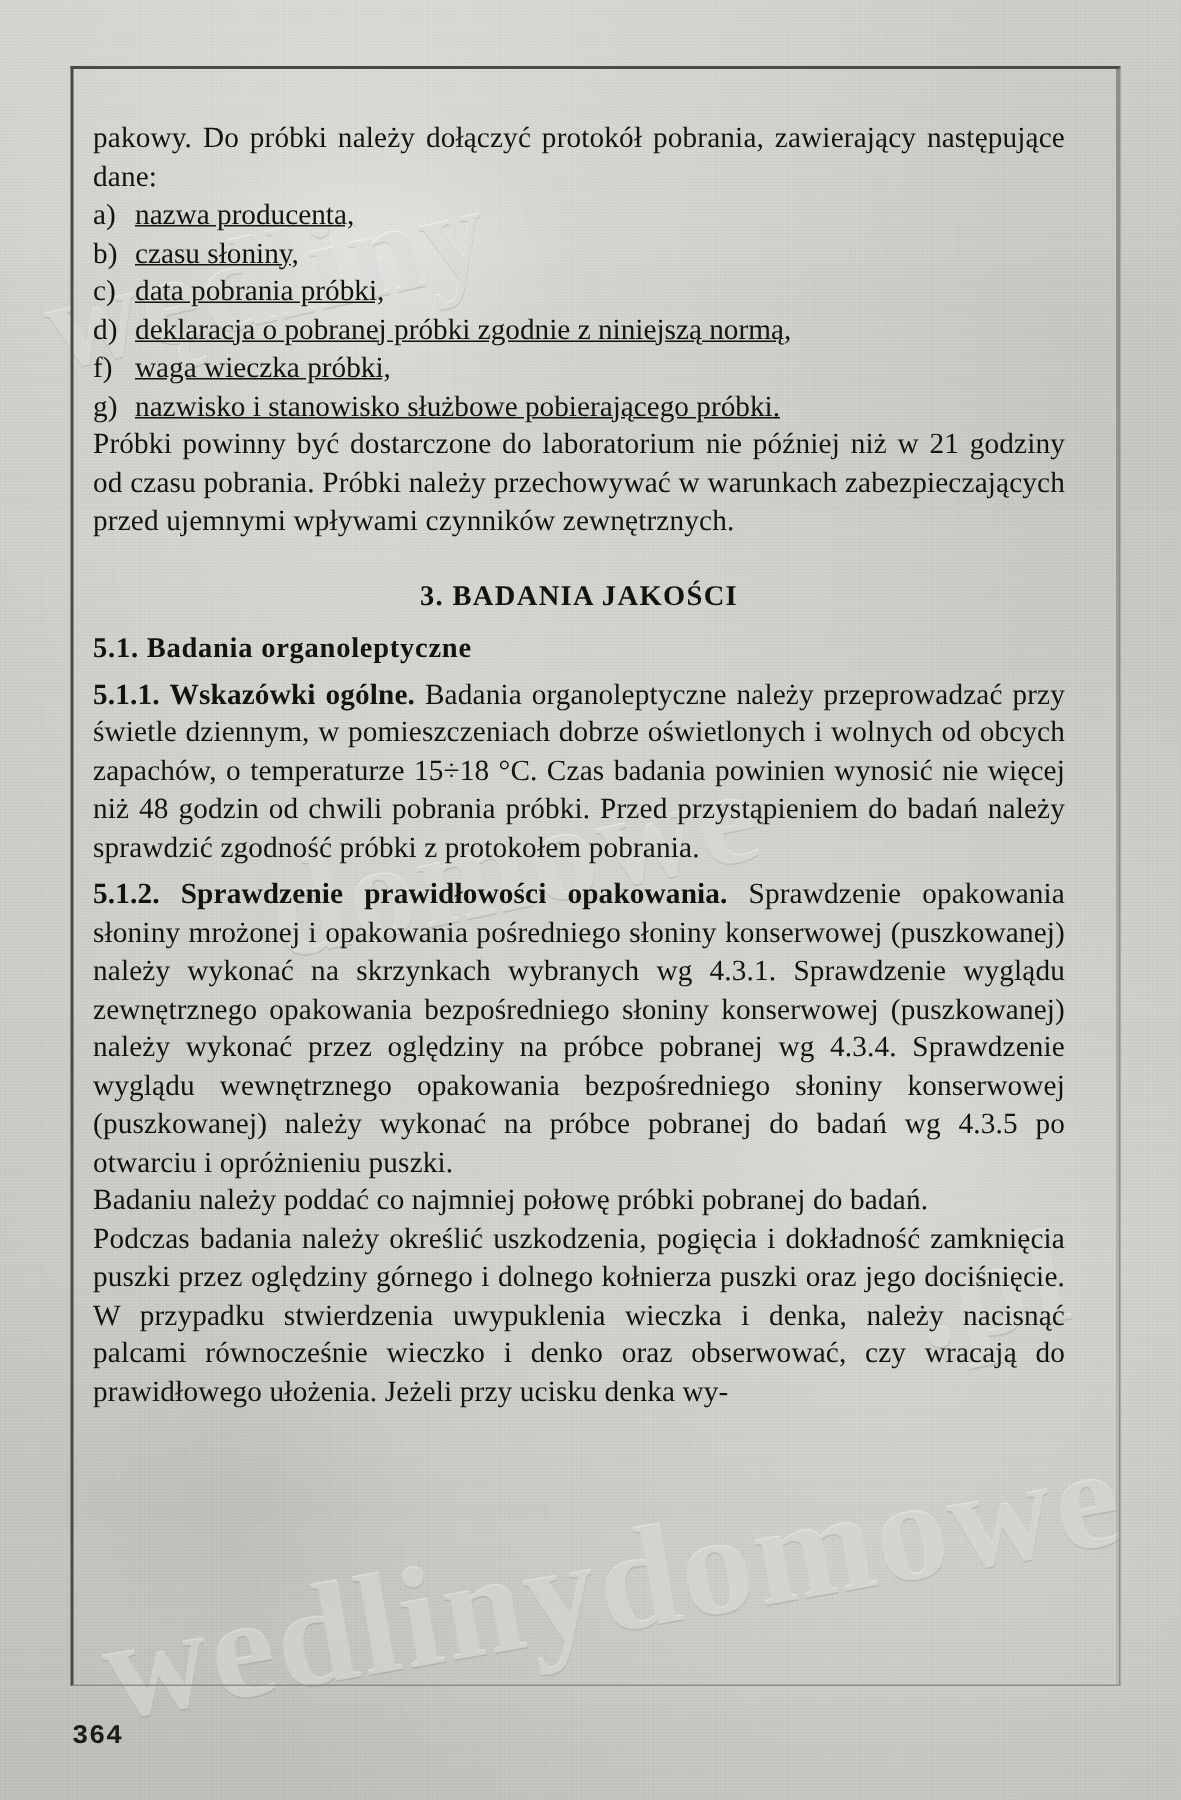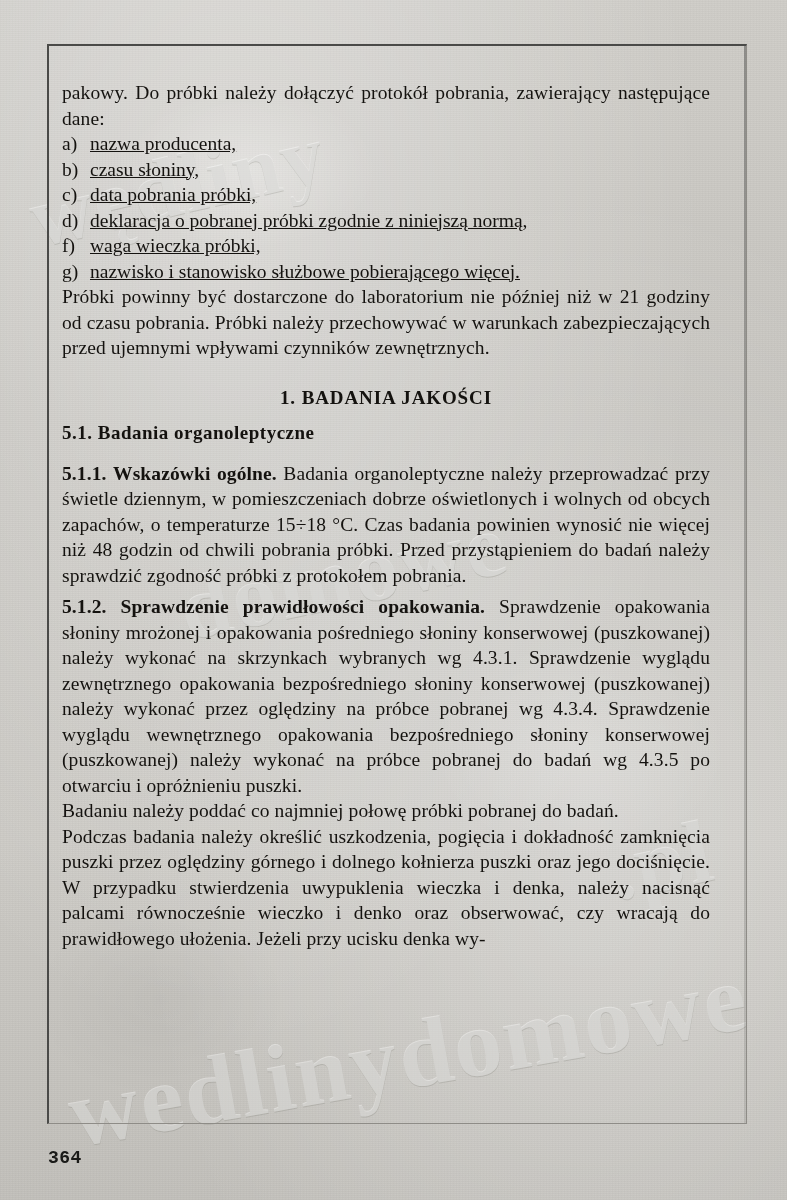--- a/index.html
+++ b/index.html
@@ -90,21 +90,21 @@
     font-weight: bold;
     font-size: 19px;
     letter-spacing: 0.9px;
     margin-top: 26px;
     margin-bottom: 13px;
   }
   .heading-sub {
     font-weight: bold;
     font-size: 19px;
     letter-spacing: 0.5px;
-    margin-bottom: 17px;
+    margin-bottom: 7px;
   }
   .para-lead {
     font-weight: bold;
   }
   .spacer-sm { height: 6px; }
   .page-number {
     position: absolute;
     left: 48px;
     top: 1148px;
     font-size: 18px;
@@ -176,26 +176,26 @@
   <div class="content">
 
     <p class="para">pakowy. Do próbki należy dołączyć protokół pobrania, zawierający następujące dane:</p>
 
     <ul class="list">
       <li><span class="marker">a)</span><span>nazwa producenta,</span></li>
       <li><span class="marker">b)</span><span>czasu słoniny,</span></li>
       <li><span class="marker">c)</span><span>data pobrania próbki,</span></li>
       <li><span class="marker">d)</span><span>deklaracja o pobranej próbki zgodnie z niniejszą normą,</span></li>
       <li><span class="marker">f)</span><span>waga wieczka próbki,</span></li>
-      <li><span class="marker">g)</span><span>nazwisko i stanowisko służbowe pobierającego więcej.</span></li>
+      <li><span class="marker">g)</span><span>nazwisko i stanowisko służbowe pobierającego próbki.</span></li>
     </ul>
 
     <p class="para">Próbki powinny być dostarczone do laboratorium nie później niż w 21 godziny od czasu pobrania. Próbki należy przechowywać w warunkach zabezpieczających przed ujemnymi wpływami czynników zewnętrznych.</p>
 
-    <div class="heading-main">1. BADANIA JAKOŚCI</div>
+    <div class="heading-main">3. BADANIA JAKOŚCI</div>
 
     <div class="heading-sub">5.1. Badania organoleptyczne</div>
 
     <p class="para"><span class="para-lead">5.1.1.</span> <span class="para-lead">Wskazówki ogólne.</span> <span>Badania organoleptyczne należy przeprowadzać przy świetle dziennym, w pomieszczeniach dobrze oświetlonych i wolnych od obcych zapachów, o temperaturze 15÷18 °C. Czas badania powinien wynosić nie więcej niż 48 godzin od chwili pobrania próbki. Przed przystąpieniem do badań należy sprawdzić zgodność próbki z protokołem pobrania.</span></p>
 
     <div class="spacer-sm"></div>
 
     <p class="para"><span class="para-lead">5.1.2.</span> <span class="para-lead">Sprawdzenie prawidłowości opakowania.</span> <span>Sprawdzenie opakowania słoniny mrożonej i opakowania pośredniego słoniny konserwowej (puszkowanej) należy wykonać na skrzynkach wybranych wg 4.3.1. Sprawdzenie wyglądu zewnętrznego opakowania bezpośredniego słoniny konserwowej (puszkowanej) należy wykonać przez oględziny na próbce pobranej wg 4.3.4. Sprawdzenie wyglądu wewnętrznego opakowania bezpośredniego słoniny konserwowej (puszkowanej) należy wykonać na próbce pobranej do badań wg 4.3.5 po otwarciu i opróżnieniu puszki.</span></p>
 
     <p class="para">Badaniu należy poddać co najmniej połowę próbki pobranej do badań.</p>

